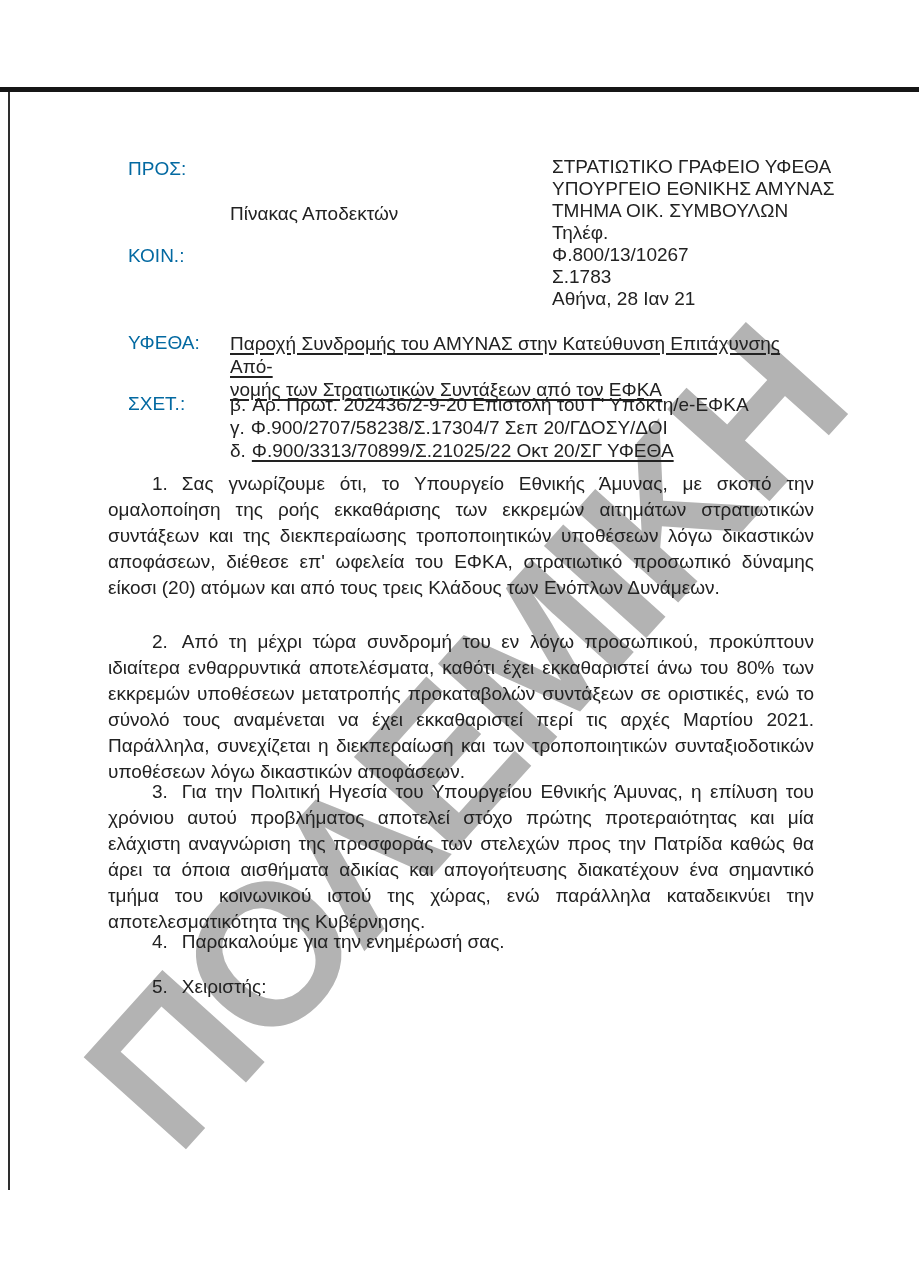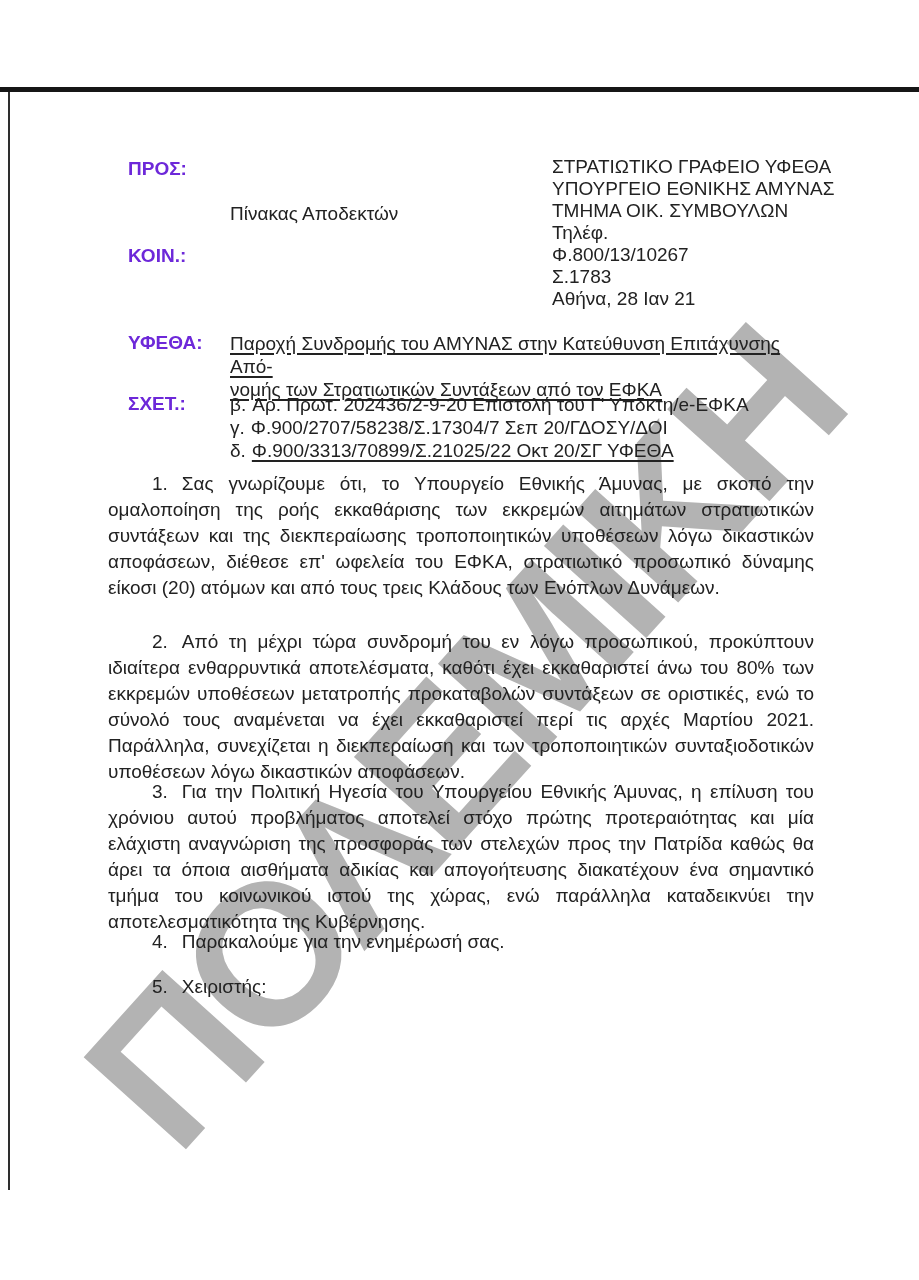--- a/index.html
+++ b/index.html
@@ -26,21 +26,21 @@
     position:absolute;left:200px;top:980px;
     font-size:200px;line-height:200px;font-weight:800;
     letter-spacing:-8px;white-space:nowrap;
     color:#b3b3b3;
     transform:rotate(-48deg);
     transform-origin:0 100%;
     z-index:0;
   }
   .content{position:absolute;inset:0;z-index:1;font-size:19px;}
   .abs{position:absolute;}
-  .lbl{font-weight:bold;color:#6d28d9;}
+  .lbl{font-weight:normal;color:#0369a1;}
   .to-label{left:128px;top:158px;}
   .to-value{left:230px;top:203px;}
   .cc-label{left:128px;top:245px;}
   .issuer{left:552px;top:156px;line-height:22px;}
   .subject-label{left:128px;top:332px;}
   .subject-text{left:230px;top:332px;width:584px;line-height:23px;}
   .subject-text .uline{text-decoration:underline;text-decoration-thickness:1.5px;text-underline-offset:3px;}
   .refs-label{left:128px;top:393px;}
   .refs{left:230px;top:393px;line-height:23px;}
   .refs .ref-letter{margin-right:6px;}

